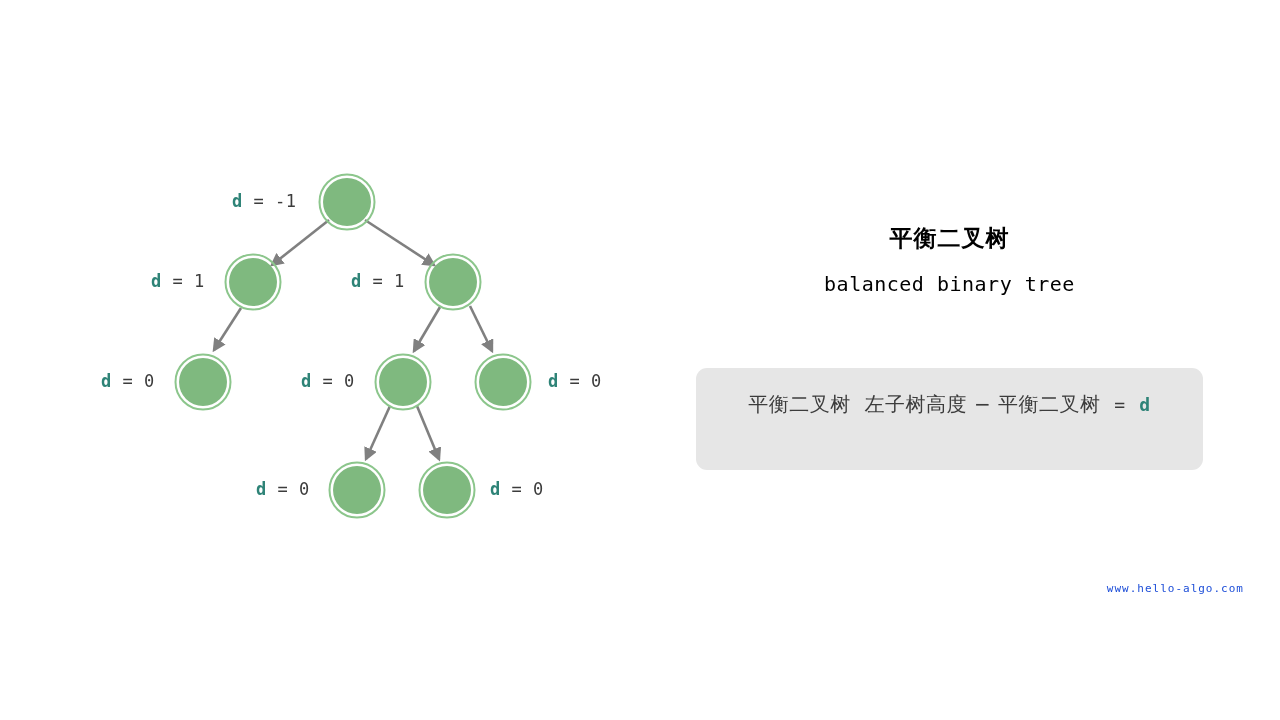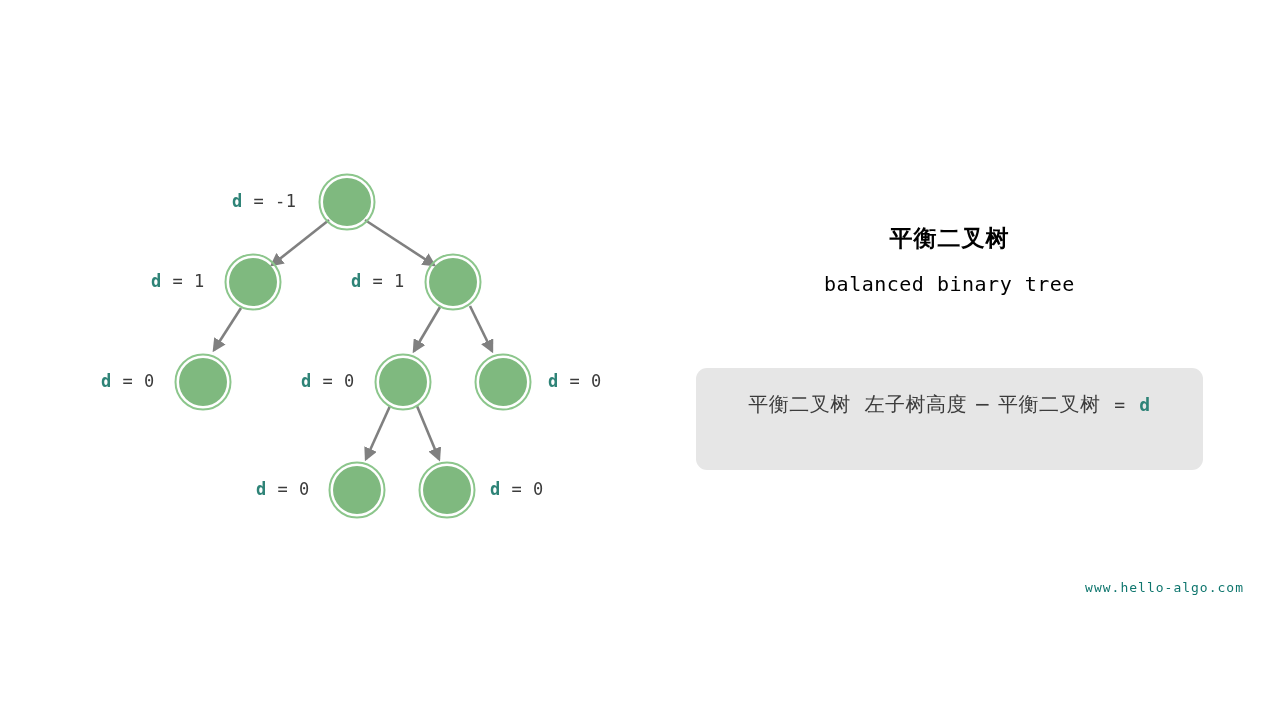--- a/index.html
+++ b/index.html
@@ -101,22 +101,22 @@
   .mono-sm {
     font-family: "DejaVu Sans Mono", "Liberation Mono", monospace;
     font-size: 18px;
   }
 
   
   #watermark {
     position: absolute;
     right: 36px;
     bottom: 24px;
-    color: #0f766e;
-    font-size: 13px;
+    color: #1d4ed8;
+    font-size: 11px;
     font-family: "DejaVu Sans Mono", "Liberation Mono", monospace;
     letter-spacing: 1px;
   }
 </style>
 </head>
 <body>
 
 <div id="canvas">
 
   <svg id="tree-svg" viewBox="0 0 700 720" xmlns="http://www.w3.org/2000/svg">

